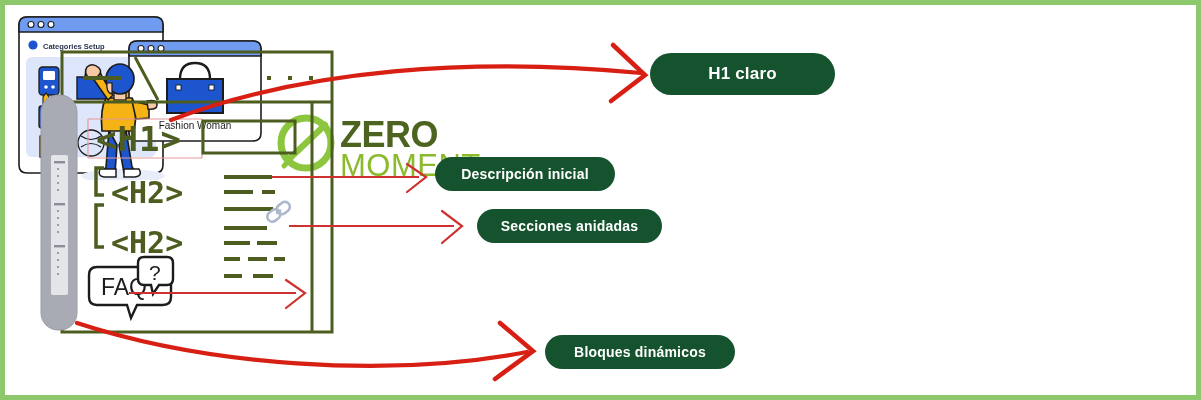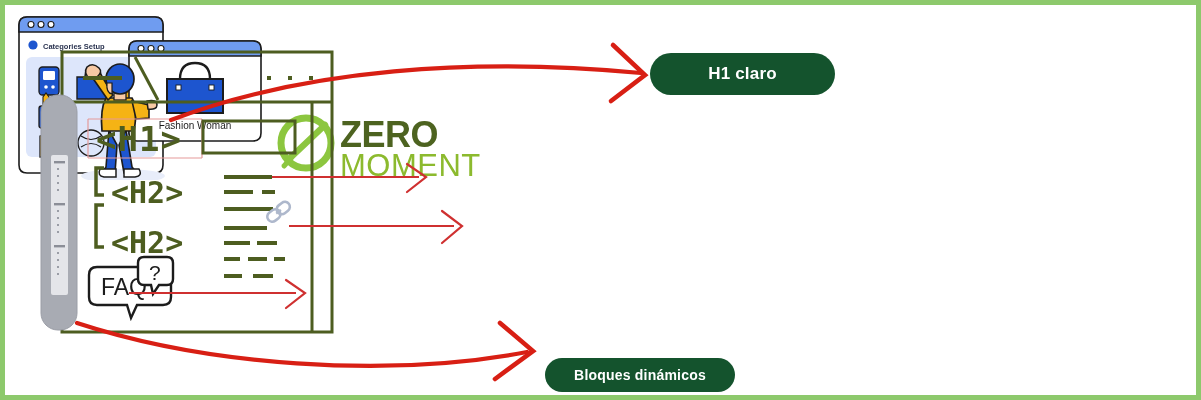--- a/index.html
+++ b/index.html
@@ -33,21 +33,21 @@
     font-weight: bold;
     letter-spacing: 0.2px;
     white-space: nowrap;
     text-align: center;
     z-index: 40;
   }
   #pill-h1        { left: 645px; top: 48px;  width: 185px; height: 42px; font-size: 17px; }
   #pill-desc      { left: 430px; top: 152px; width: 180px; height: 34px; font-size: 14px; }
   #pill-sec       { left: 472px; top: 204px; width: 185px; height: 34px; font-size: 14px; }
   #pill-estat     { left: 310px; top: 259px; width: 180px; height: 34px; font-size: 14px; }
-  #pill-dinam     { left: 540px; top: 330px; width: 190px; height: 34px; font-size: 14px; margin-top: 23px; }
+  #pill-dinam     { left: 540px; top: 330px; width: 190px; height: 34px; font-size: 14px; }
 
   
   .layer { position: absolute; left: 0; top: 0; width: 1191px; height: 390px; }
   #wire-layer  { z-index: 10; }
   #arrow-layer { z-index: 30; }
   #illus-layer { left: 920px; top: 25px; width: 265px; height: 175px; z-index: 20; }
   #logo-layer  { left: 935px; top: 305px; width: 240px; height: 70px; z-index: 20; }
 </style>
 </head>
 <body>
@@ -176,20 +176,22 @@
       </g>
 
       <g>
         <path d="M72,318 C200,360 380,374 522,347" fill="none" stroke="#d81f14" stroke-width="4.2" stroke-linecap="round"></path>
         <path d="M495,318 L528,346 L490,374" fill="none" stroke="#d81f14" stroke-width="4.6" stroke-linecap="round"></path>
       </g>
     </svg>
 
     
     <div class="pill" id="pill-h1">H1 claro</div>
+    <div class="pill" id="pill-desc">Descripción inicial</div>
+    <div class="pill" id="pill-sec">Secciones anidadas</div>
     <div class="pill" id="pill-dinam">Bloques dinámicos</div>
 
     
     <svg id="illus-layer" viewBox="0 0 265 175">
 
       <g>
         <path d="M22,12 L150,12 Q158,12 158,20 L158,160 Q158,168 150,168 L22,168 Q14,168 14,160 L14,20 Q14,12 22,12 Z" fill="#ffffff" stroke="#1c1c1c" stroke-width="1.6"></path>
         <path d="M22,12 L150,12 Q158,12 158,20 L158,27 L14,27 L14,20 Q14,12 22,12 Z" fill="#6f9cf0" stroke="#1c1c1c" stroke-width="1.6"></path>
         <circle cx="26" cy="19.5" r="3" fill="#ffffff" stroke="#1c1c1c" stroke-width="1.1"></circle>
         <circle cx="36" cy="19.5" r="3" fill="#ffffff" stroke="#1c1c1c" stroke-width="1.1"></circle>

